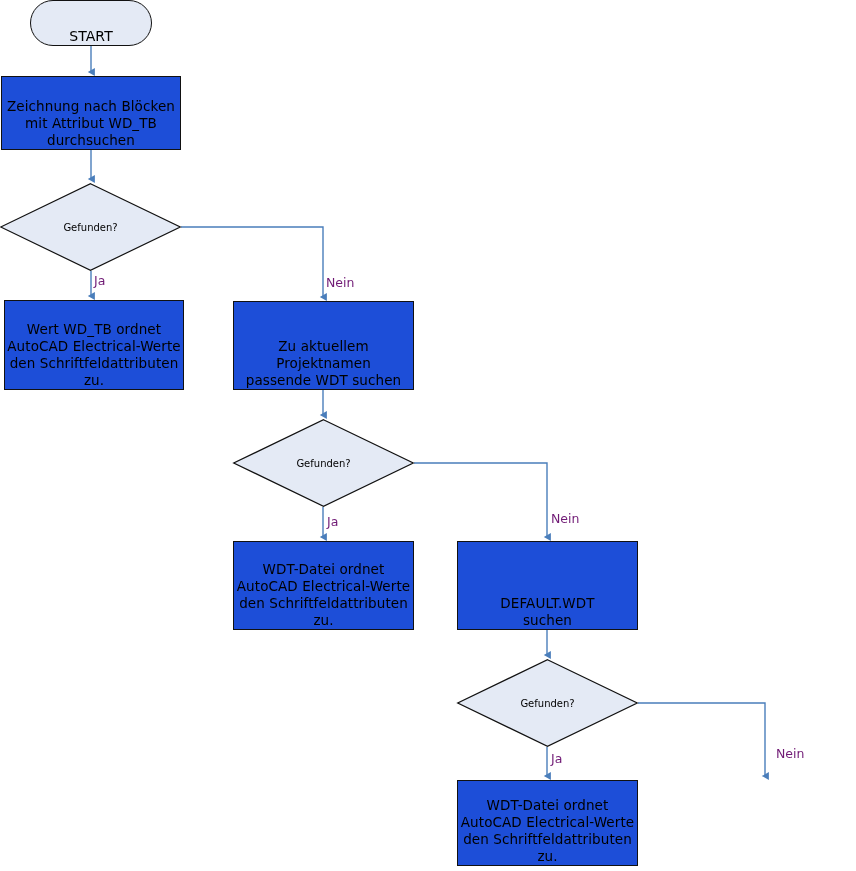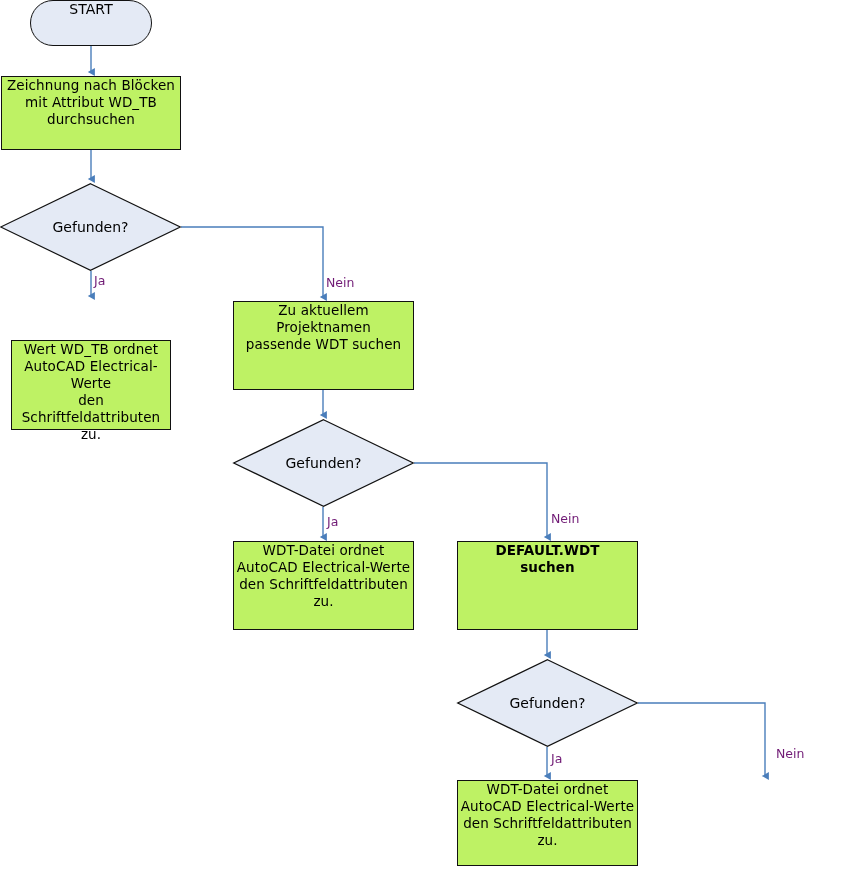--- a/index.html
+++ b/index.html
@@ -22,32 +22,32 @@
     left: 0;
     top: 0;
     width: 856px;
     height: 871px;
     overflow: visible;
   }
   .node {
     position: absolute;
     box-sizing: border-box;
     display: flex;
-    align-items: flex-start;
+    align-items: flex-end;
     justify-content: center;
     text-align: center;
     color: #000000;
     font-size: 13.5px;
     line-height: 17px;
     letter-spacing: 0.1px;
     white-space: pre-line;
     z-index: 3;
   }
   .node.process {
-    background: #bef264;
+    background: #1d4ed8;
     border: 1px solid #111111;
   }
   .node.terminator {
     background: #e4eaf5;
     border: 1px solid #111111;
     border-radius: 24px;
     font-size: 14px;
   }
   .diamond-wrap {
     position: absolute;
@@ -62,21 +62,21 @@
   .diamond-label {
     position: absolute;
     left: 0;
     top: 0;
     width: 100%;
     height: 100%;
     display: flex;
     align-items: center;
     justify-content: center;
     color: #000000;
-    font-size: 14px;
+    font-size: 10px;
     line-height: 17px;
     z-index: 3;
   }
   .edge-label {
     position: absolute;
     color: #701a75;
     font-size: 12.5px;
     line-height: 14px;
     white-space: nowrap;
     z-index: 4;
@@ -117,21 +117,21 @@
 durchsuchen</span>
   </div>
 
   <div class="diamond-wrap" style="left:0px; top:183px; width:181px; height:88px;">
     <svg width="181" height="88" viewBox="0 0 181 88" xmlns="http://www.w3.org/2000/svg">
       <polygon points="90.5,0.7 180.3,44 90.5,87.3 0.7,44" fill="#e4eaf5" stroke="#111111" stroke-width="1.2"></polygon>
     </svg>
     <div class="diamond-label">Gefunden?</div>
   </div>
 
-  <div class="node process" style="left:11px; top:300px; width:160px; height:90px;margin-top:40px;">
+  <div class="node process" style="left:4px; top:300px; width:180px; height:90px;">
     <span>Wert WD_TB ordnet
 AutoCAD Electrical-Werte
 den Schriftfeldattributen zu.</span>
   </div>
 
   <div class="node process" style="left:233px; top:301px; width:181px; height:89px;">
     <span>Zu aktuellem Projektnamen
 passende WDT suchen</span>
   </div>
 
@@ -141,21 +141,21 @@
     </svg>
     <div class="diamond-label">Gefunden?</div>
   </div>
 
   <div class="node process" style="left:233px; top:541px; width:181px; height:89px;">
     <span>WDT-Datei ordnet
 AutoCAD Electrical-Werte
 den Schriftfeldattributen zu.</span>
   </div>
 
-  <div class="node process" style="left:457px; top:541px; width:181px; height:89px;font-weight:bold;">
+  <div class="node process" style="left:457px; top:541px; width:181px; height:89px;">
     <span>DEFAULT.WDT
 suchen</span>
   </div>
 
   <div class="diamond-wrap" style="left:457px; top:659px; width:181px; height:88px;">
     <svg width="181" height="88" viewBox="0 0 181 88" xmlns="http://www.w3.org/2000/svg">
       <polygon points="90.5,0.7 180.3,44 90.5,87.3 0.7,44" fill="#e4eaf5" stroke="#111111" stroke-width="1.2"></polygon>
     </svg>
     <div class="diamond-label">Gefunden?</div>
   </div>

